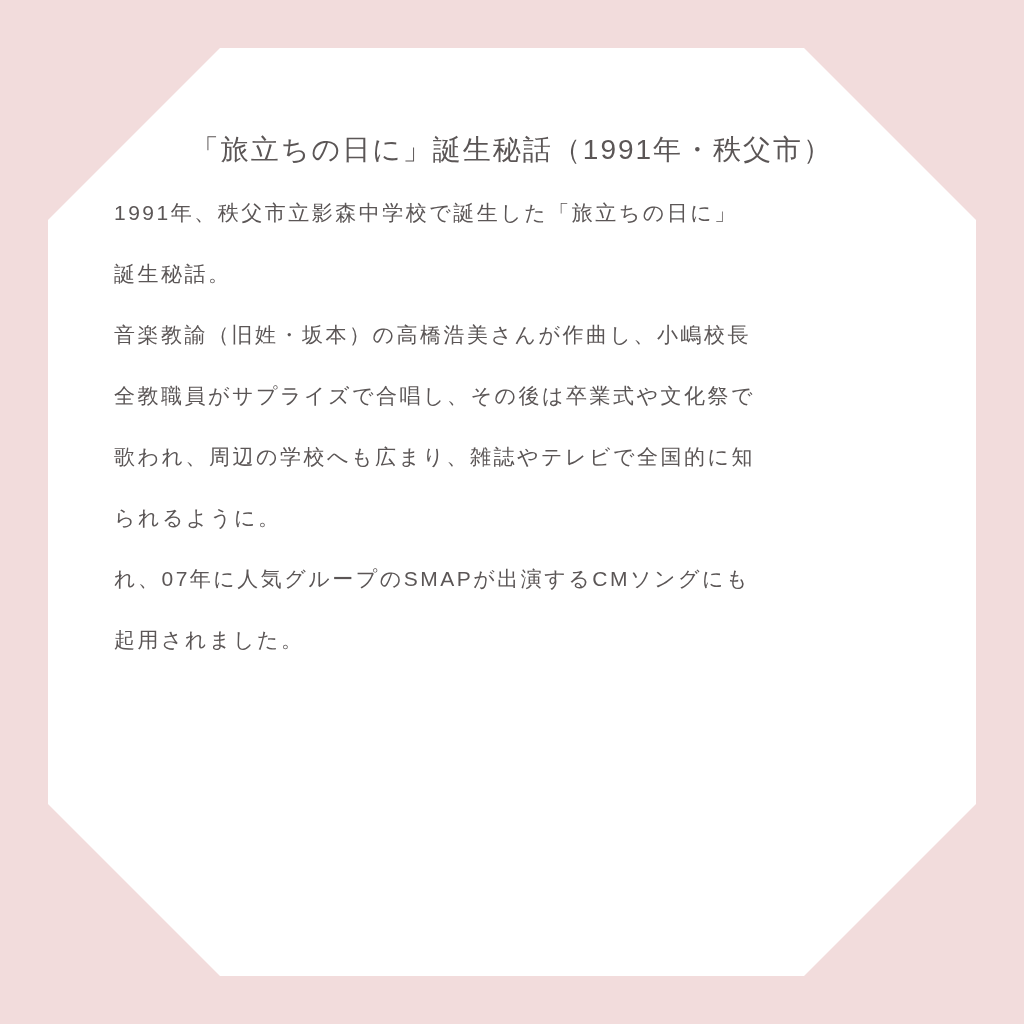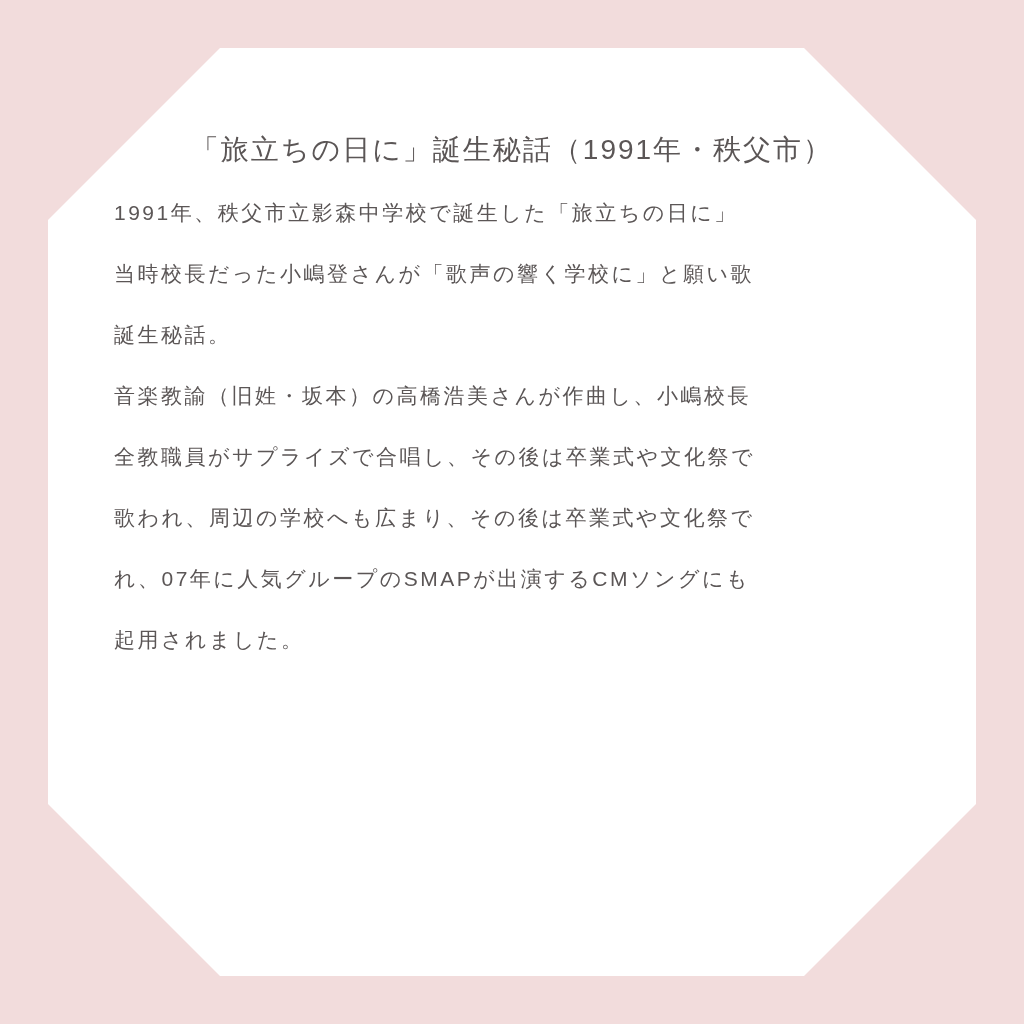--- a/index.html
+++ b/index.html
@@ -60,21 +60,21 @@
   }
 </style>
 </head>
 <body>
 
 <div class="canvas">
   <div class="octagon"></div>
   <div class="card-title">「旅立ちの日に」誕生秘話（1991年・秩父市）</div>
   <div class="card-body">
     <div class="line">1991年、秩父市立影森中学校で誕生した「旅立ちの日に」</div>
-    <div class="line">当時校長だった小嶋登さんが「歌声の響く学校に」と願い歌</div>
     <div class="line">誕生秘話。</div>
     <div class="line">音楽教諭（旧姓・坂本）の高橋浩美さんが作曲し、小嶋校長</div>
     <div class="line">全教職員がサプライズで合唱し、その後は卒業式や文化祭で</div>
-    <div class="line">歌われ、周辺の学校へも広まり、その後は卒業式や文化祭で</div>
+    <div class="line">歌われ、周辺の学校へも広まり、雑誌やテレビで全国的に知</div>
+    <div class="line">られるように。</div>
     <div class="line">れ、07年に人気グループのSMAPが出演するCMソングにも</div>
     <div class="line">起用されました。</div>
   </div>
 </div>
 
 </body></html>

